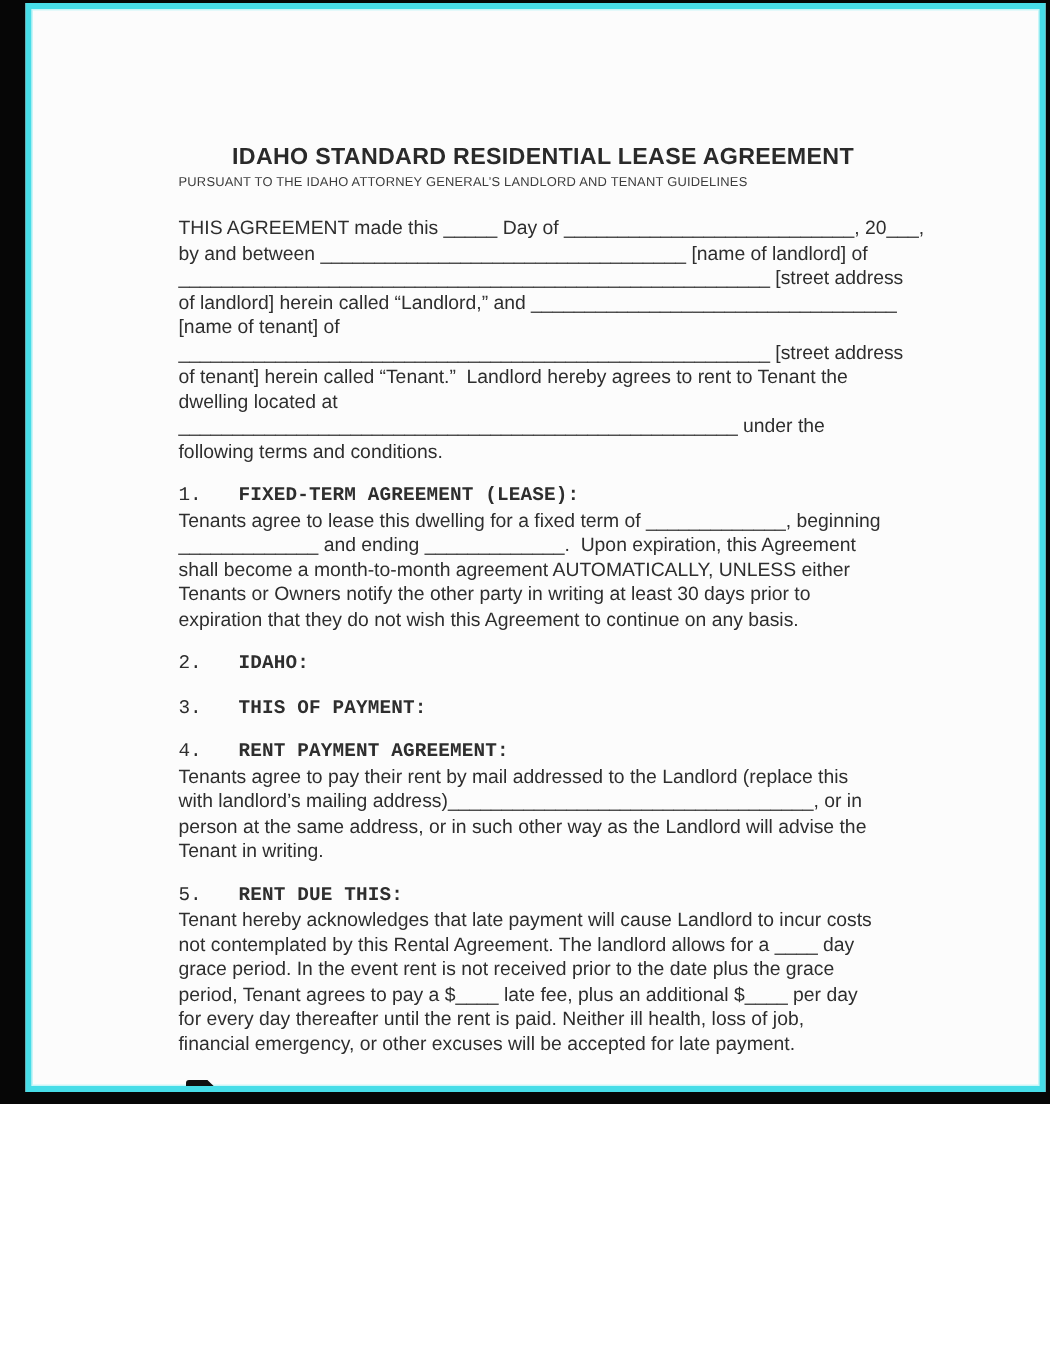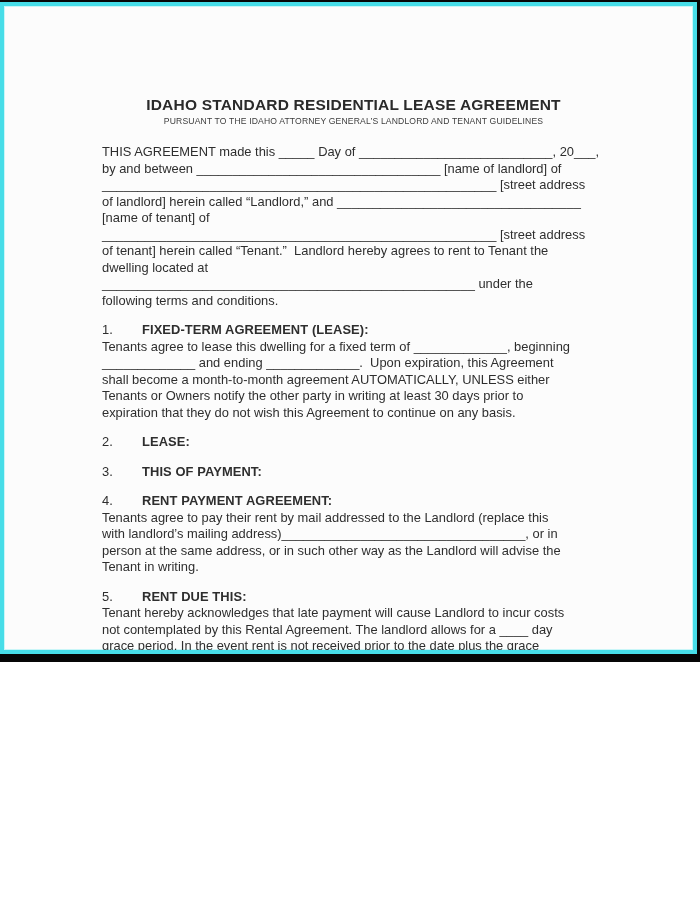--- a/index.html
+++ b/index.html
@@ -6,23 +6,23 @@
     margin: 0;
     padding: 0;
     width: 700px;
     height: 903px;
     overflow: hidden;
     font-family: "Liberation Sans", "DejaVu Sans", sans-serif;
   }
   .bezel {
     box-sizing: border-box;
     width: 700px;
-    height: 662px;
+    height: 736px;
     background: #060606;
-    padding: 2px 3px 8px 0;
+    padding: 2px 3px 8px 17px;
   }
   .teal-frame {
     box-sizing: border-box;
     width: 100%;
     height: 100%;
     border: 4px solid #47dde8;
     box-shadow: inset 0 0 0 1px #c9f6f8;
     background: #fcfcfc;
   }
   .page {
@@ -38,21 +38,20 @@
     text-align: center;
     font-size: 15.5px;
     line-height: 17px;
     font-weight: bold;
     letter-spacing: 0.2px;
     color: #2a2a2a;
     white-space: nowrap;
   }
   .doc-subtitle {
     margin-top: 3px;
-    text-align: center;
     font-size: 8.6px;
     letter-spacing: 0.15px;
     color: #3c3c3c;
     white-space: nowrap;
   }
   .body-text {
     font-size: 12.9px;
     line-height: 16.5px;
     white-space: pre;
     color: #2e2e2e;
@@ -60,20 +59,21 @@
   .intro {
     margin-top: 18px;
   }
   .section {
     margin-top: 13px;
   }
   .sec-head {
     font-size: 12.9px;
     line-height: 16.5px;
     color: #2e2e2e;
+    font-family: Liberation Mono, monospace;
   }
   .sec-head .num {
     display: inline-block;
     width: 40px;
     font-weight: normal;
   }
   .sec-head .head {
     font-weight: bold;
     letter-spacing: 0.1px;
   }
@@ -126,21 +126,21 @@
         </div>
         <div class="body-text">Tenants agree to lease this dwelling for a fixed term of _____________, beginning
 _____________ and ending _____________.  Upon expiration, this Agreement
 shall become a month-to-month agreement AUTOMATICALLY, UNLESS either
 Tenants or Owners notify the other party in writing at least 30 days prior to
 expiration that they do not wish this Agreement to continue on any basis.</div>
       </div>
 
       <div class="section">
         <div class="sec-head">
-          <span class="num">2.</span><span class="head">LEASE:</span>
+          <span class="num">2.</span><span class="head">IDAHO:</span>
         </div>
       </div>
 
       <div class="section">
         <div class="sec-head">
           <span class="num">3.</span><span class="head">THIS OF PAYMENT:</span>
         </div>
       </div>
 
       <div class="section">

